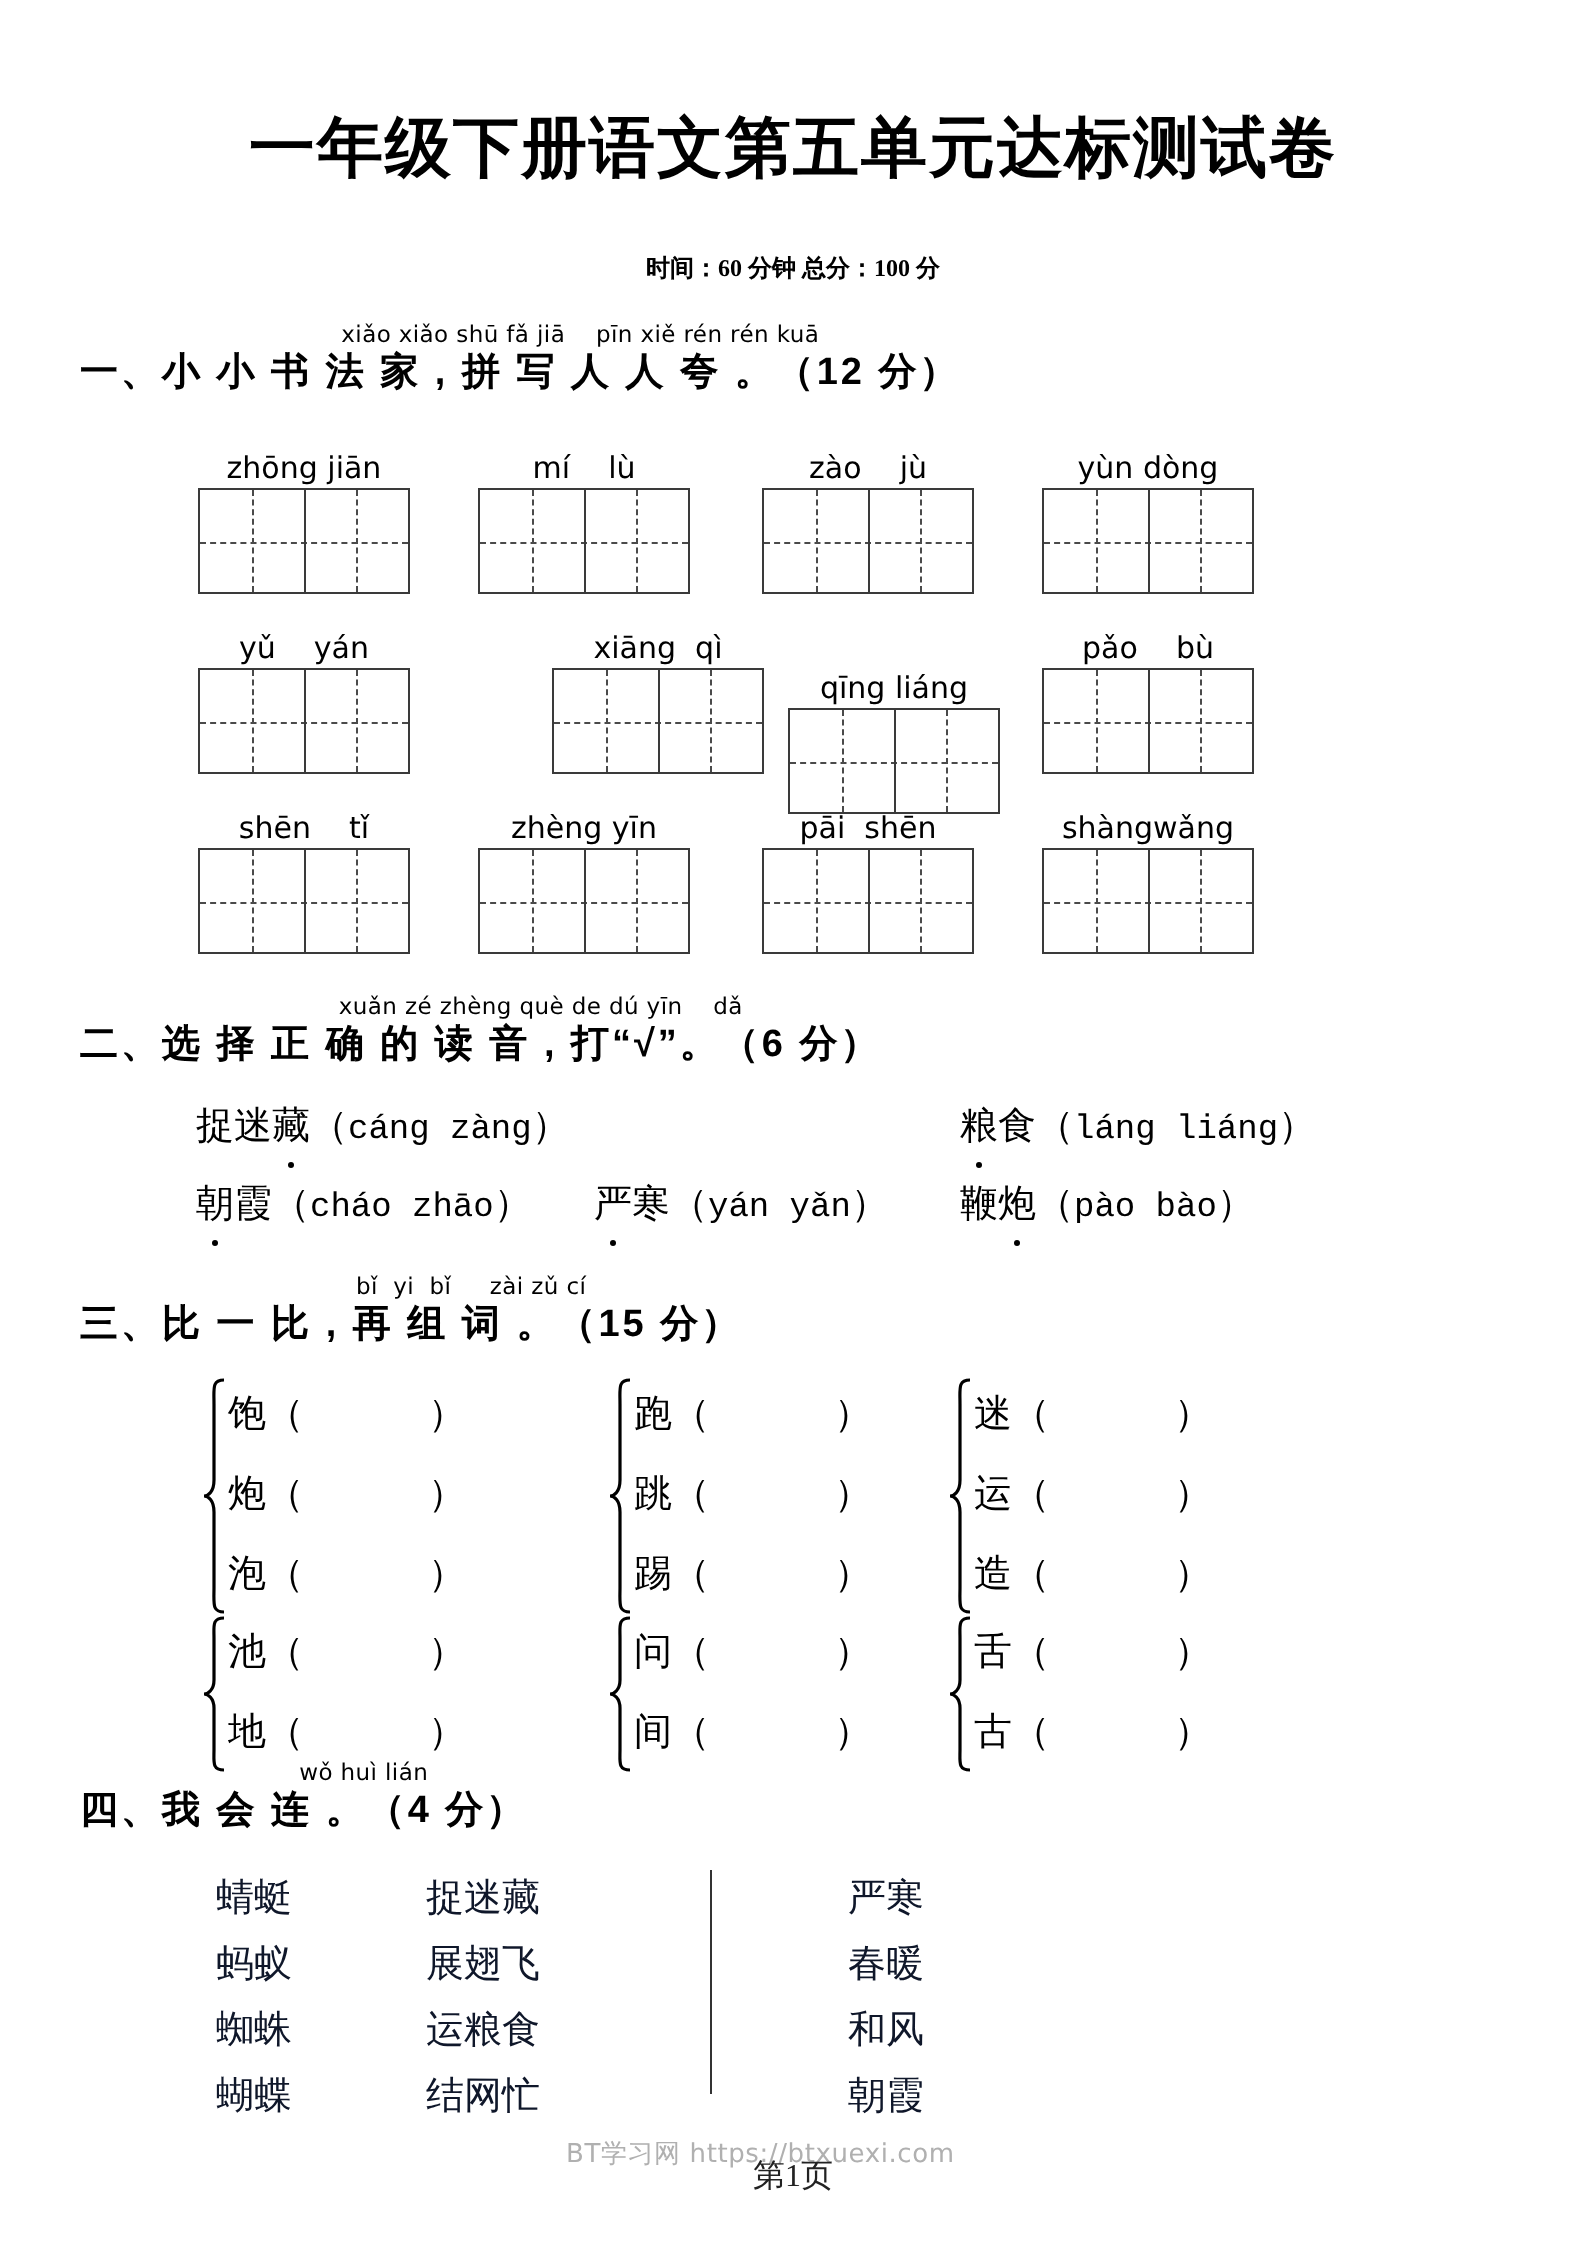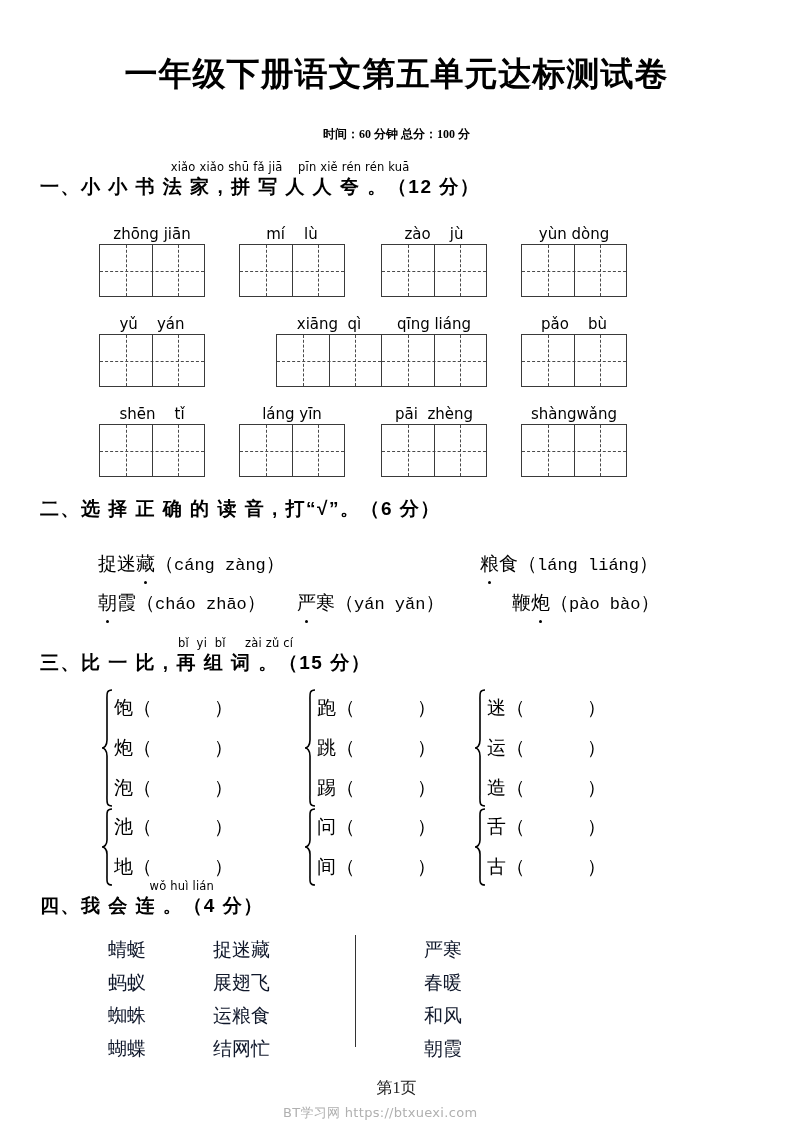--- a/index.html
+++ b/index.html
@@ -218,21 +218,20 @@
   
   .watermark {
     position: absolute;
     left: 283px;
     top: 1068px;
     font-family: "DejaVu Sans", sans-serif;
     font-size: 13px;
     color: #b0b0b0;
     white-space: nowrap;
     letter-spacing: 0.3px;
-    margin-top: 36px;
   }
   .page-number {
     position: absolute;
     left: 0;
     top: 1078px;
     width: 793px;
     text-align: center;
     font-size: 16px;
     color: #222;
     font-family: "Liberation Serif", "DejaVu Serif", serif;
@@ -302,21 +301,21 @@
     </div>
     <div class="grid-item" style="left:239px;padding-left:37px;">
       <div class="grid-pinyin">xiāng  qì</div>
       <div class="tianzige">
         <div class="hdash"></div>
         <div class="vmid"></div>
         <div class="vdash-l"></div>
         <div class="vdash-r"></div>
       </div>
     </div>
-    <div class="grid-item" style="left:381px;">
+    <div class="grid-item" style="left:394px;margin-top:20px;">
       <div class="grid-pinyin">qīng liáng</div>
       <div class="tianzige">
         <div class="hdash"></div>
         <div class="vmid"></div>
         <div class="vdash-l"></div>
         <div class="vdash-r"></div>
       </div>
     </div>
     <div class="grid-item" style="left:521px;">
       <div class="grid-pinyin">pǎo    bù</div>
@@ -333,69 +332,70 @@
     <div class="grid-item" style="left:99px;">
       <div class="grid-pinyin">shēn    tǐ</div>
       <div class="tianzige">
         <div class="hdash"></div>
         <div class="vmid"></div>
         <div class="vdash-l"></div>
         <div class="vdash-r"></div>
       </div>
     </div>
     <div class="grid-item" style="left:239px;">
-      <div class="grid-pinyin">láng yīn</div>
+      <div class="grid-pinyin">zhèng yīn</div>
       <div class="tianzige">
         <div class="hdash"></div>
         <div class="vmid"></div>
         <div class="vdash-l"></div>
         <div class="vdash-r"></div>
       </div>
     </div>
     <div class="grid-item" style="left:381px;">
-      <div class="grid-pinyin">pāi  zhèng</div>
+      <div class="grid-pinyin">pāi  shēn</div>
       <div class="tianzige">
         <div class="hdash"></div>
         <div class="vmid"></div>
         <div class="vdash-l"></div>
         <div class="vdash-r"></div>
       </div>
     </div>
     <div class="grid-item" style="left:521px;">
       <div class="grid-pinyin">shàngwǎng</div>
       <div class="tianzige">
         <div class="hdash"></div>
         <div class="vmid"></div>
         <div class="vdash-l"></div>
         <div class="vdash-r"></div>
       </div>
     </div>
   </div>
 
   <div class="section" style="top:496px;">
+    <div class="sec-pinyin">xuǎn zé zhèng què de dú yīn    dǎ</div>
     <div class="sec-title">二、选 择 正 确 的 读 音 , 打“√”。（6 分）</div>
   </div>
 
   <div class="choice-row" style="top:551px;">
     <div class="choice-item" style="left:98px;">
       <span class="hz">捉迷</span><span class="hz dotted">藏</span><span class="hz"></span><span class="hz">（</span><span class="py">cáng  zàng</span><span class="hz">）</span>
     </div>
     <div class="choice-item" style="left:480px;">
       <span class="hz"></span><span class="hz dotted">粮</span><span class="hz">食</span><span class="hz">（</span><span class="py">láng  liáng</span><span class="hz">）</span>
     </div>
   </div>
 
   <div class="choice-row" style="top:590px;">
     <div class="choice-item" style="left:98px;">
       <span class="hz"></span><span class="hz dotted">朝</span><span class="hz">霞</span><span class="hz">（</span><span class="py">cháo  zhāo</span><span class="hz">）</span>
     </div>
     <div class="choice-item" style="left:297px;">
       <span class="hz"></span><span class="hz dotted">严</span><span class="hz">寒</span><span class="hz">（</span><span class="py">yán  yǎn</span><span class="hz">）</span>
     </div>
-    <div class="choice-item" style="left:480px;margin-left:32px;">
+    <div class="choice-item" style="left:480px;">
       <span class="hz">鞭</span><span class="hz dotted">炮</span><span class="hz"></span><span class="hz">（</span><span class="py">pào  bào</span><span class="hz">）</span>
     </div>
   </div>
 
   <div class="section" style="top:636px;">
     <div class="sec-pinyin">bǐ  yi  bǐ     zài zǔ cí</div>
     <div class="sec-title">三、比 一 比 , 再 组 词 。（15 分）</div>
   </div>
 
   <div class="brace-group" style="left:101px; top:688px;">

